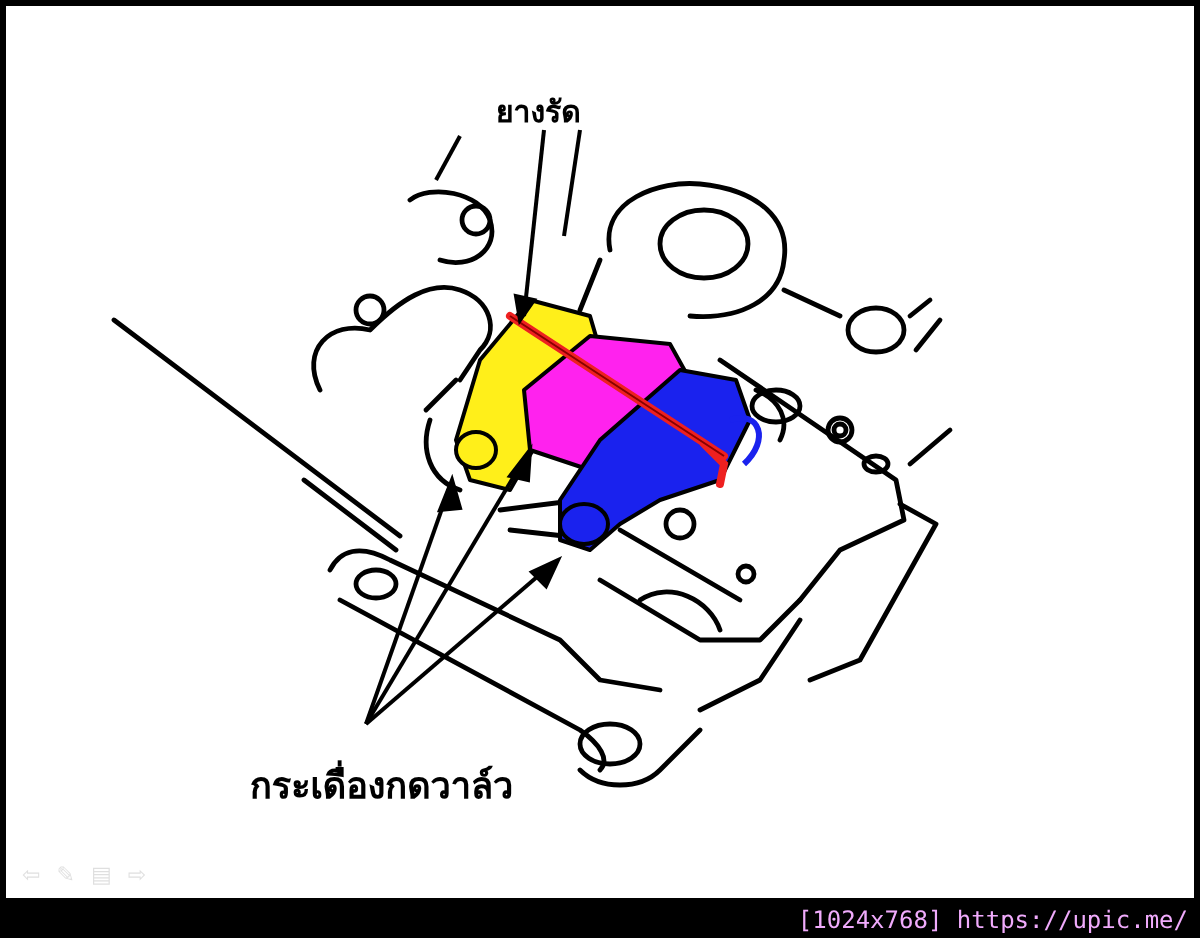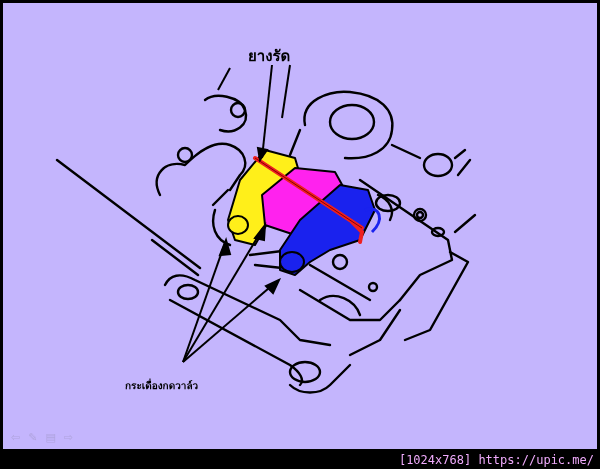--- a/index.html
+++ b/index.html
@@ -1,21 +1,21 @@
 <!DOCTYPE html>
 <html><head>
   <meta charset="utf-8">
   <style>
     html, body { margin:0; padding:0; }
     body { width:600px; height:469px; background:#000; position:relative; overflow:hidden; font-family:"DejaVu Sans", sans-serif; }
-    .slide { position:absolute; left:3px; top:3px; width:594px; height:446px; background:#c4b5fd; }
+    .slide { position:absolute; left:3px; top:3px; width:594px; height:446px; background:#ffffff; }
     .drawing { position:absolute; left:0; top:0; }
     .label { position:absolute; color:#000; font-weight:bold; font-family:"DejaVu Sans", sans-serif; white-space:nowrap; }
     .label-top { left:245px; top:41px; font-size:15px; }
-    .label-bottom { left:122px; top:375px; font-size:10px; }
+    .label-bottom { left:122px; top:375px; font-size:18px; }
     .nav { position:absolute; left:8px; top:428px; display:flex; gap:8px; opacity:0.18; }
     .nav span { font-size:11px; color:#555; }
     .watermark { position:absolute; right:6px; bottom:2px; color:#f0abfc; font-family:"DejaVu Sans Mono", monospace; font-size:12px; }
   </style>
 </head>
 <body>
 
 <div class="slide">
   <svg class="drawing" width="594" height="446" viewBox="3 3 594 446" xmlns="http://www.w3.org/2000/svg">
     <g fill="none" stroke="#000" stroke-width="2.4" stroke-linecap="round" stroke-linejoin="round">

